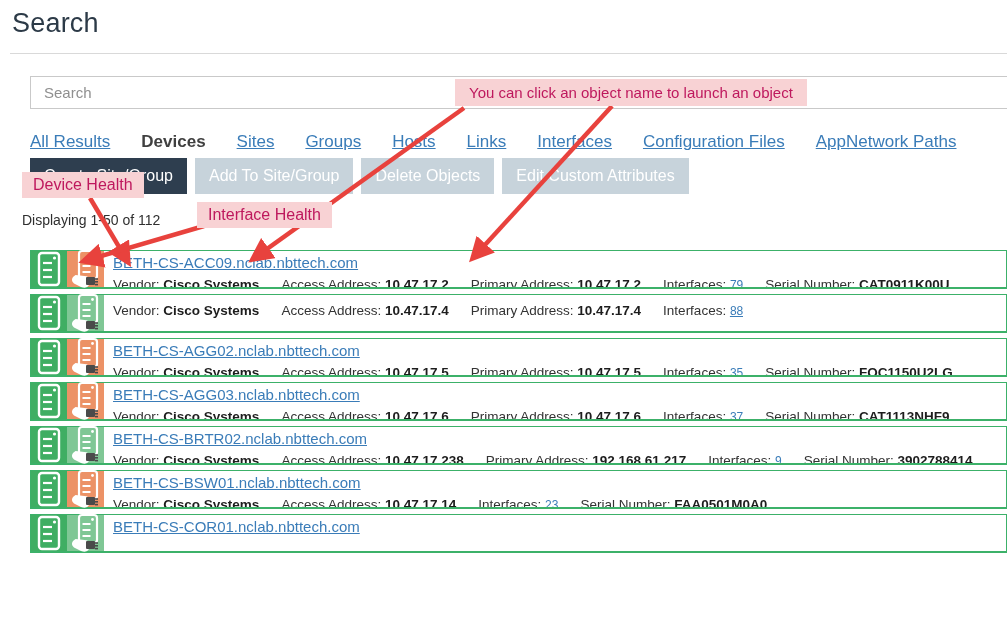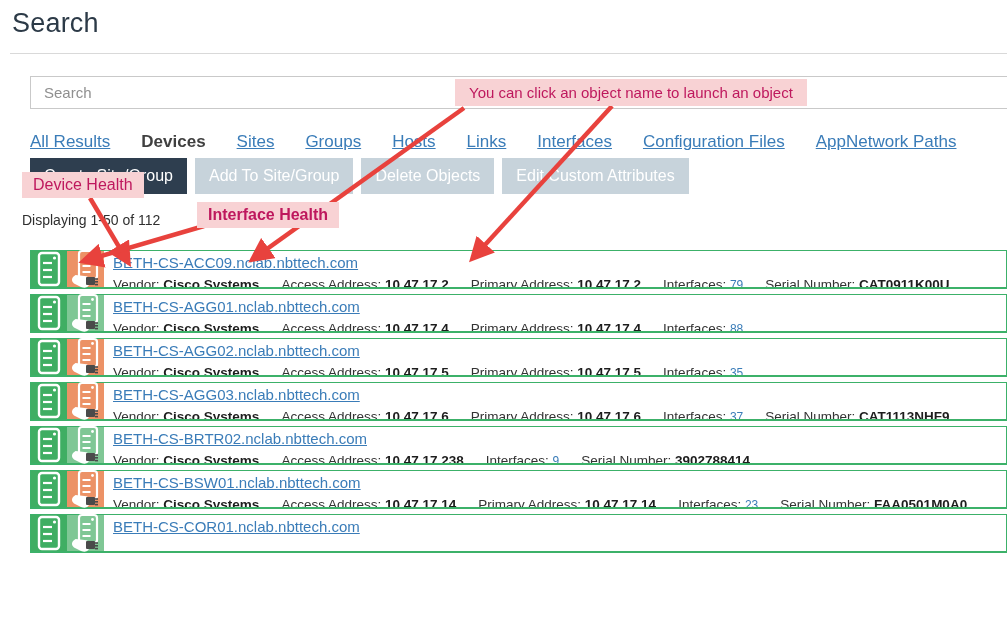--- a/index.html
+++ b/index.html
@@ -49,21 +49,21 @@
   .details b{color:var(--value); font-weight:700;}
   .num-link{color:var(--link); text-decoration:underline; cursor:pointer; font-size:12px;}
 
   .arrows{position:absolute; left:0; top:0; z-index:5; pointer-events:none;}
   .callout{
     position:absolute; z-index:6; background:var(--pink); color:#be185d;
     font-size:16px; padding:4px 11px; white-space:nowrap;text-align:center;
   }
   .callout.tip{left:455px; top:79px; font-size:15px; padding:5px 14px;}
   .callout.dev{left:22px; top:172px;}
-  .callout.intf{left:197px; top:202px;font-weight:bold;}
+  .callout.intf{left:197px; top:202px;}
 </style>
 </head>
 <body>
 
 <h1 class="page-title">Search</h1>
 <div class="title-rule"></div>
 
 <input class="search-input" type="text" placeholder="Search" style="">
 
 <nav class="tabs" id="tabs">
@@ -142,21 +142,20 @@
         <line x1="11.5" y1="17" x2="19.5" y2="17" stroke="#fff" stroke-width="2"></line>
         <line x1="11.5" y1="23" x2="19.5" y2="23" stroke="#fff" stroke-width="2"></line>
         <path d="M2,28 q-2.5,4 1,6.5 l7,3.5 q6,2 8,-2 l0.5,-5 q-0.5,-4 -5,-4 l-9,-1 z" fill="#fff"></path>
         <rect x="15" y="28" width="9" height="8" rx="1" fill="#4a4a4a"></rect>
         <rect x="24" y="29.2" width="3" height="1.6" fill="#4a4a4a"></rect>
         <rect x="24" y="32" width="3" height="1.6" fill="#4a4a4a"></rect>
         <rect x="24" y="34.8" width="3" height="1.6" fill="#4a4a4a"></rect>
       </svg>
     </div>
     <div class="row-body">
-      <a href="#" class="dev-link">BETH-CS-AGG01.nclab.nbttech.com</a>
       <div class="details">
         <span><span>Vendor:</span> <b>Cisco Systems</b></span>
         <span><span>Access Address:</span> <b>10.47.17.4</b></span>
         <span><span>Primary Address:</span> <b>10.47.17.4</b></span>
         <span><span>Interfaces:</span> <a href="#" class="num-link">88</a></span>
       </div>
     </div>
   </div>
 
   <div class="row">
@@ -183,20 +182,21 @@
         <rect x="24" y="34.8" width="3" height="1.6" fill="#4a4a4a"></rect>
       </svg>
     </div>
     <div class="row-body">
       <a href="#" class="dev-link">BETH-CS-AGG02.nclab.nbttech.com</a>
       <div class="details">
         <span><span>Vendor:</span> <b>Cisco Systems</b></span>
         <span><span>Access Address:</span> <b>10.47.17.5</b></span>
         <span><span>Primary Address:</span> <b>10.47.17.5</b></span>
         <span><span>Interfaces:</span> <a href="#" class="num-link">35</a></span>
+        <span><span>Serial Number:</span> <b>FOC1150U2LG</b></span>
       </div>
     </div>
   </div>
 
   <div class="row">
     <div class="tile t1 tile-green">
       <svg width="24" height="36" viewBox="0 0 24 36">
         <rect x="2" y="2" width="20" height="32" rx="3" fill="none" stroke="#fff" stroke-width="2.4"></rect>
         <circle cx="17.5" cy="7" r="1.6" fill="#fff"></circle>
         <line x1="6" y1="12" x2="15" y2="12" stroke="#fff" stroke-width="2.2"></line>
@@ -252,20 +252,21 @@
         <rect x="24" y="29.2" width="3" height="1.6" fill="#4a4a4a"></rect>
         <rect x="24" y="32" width="3" height="1.6" fill="#4a4a4a"></rect>
         <rect x="24" y="34.8" width="3" height="1.6" fill="#4a4a4a"></rect>
       </svg>
     </div>
     <div class="row-body">
       <a href="#" class="dev-link">BETH-CS-BRTR02.nclab.nbttech.com</a>
       <div class="details">
         <span><span>Vendor:</span> <b>Cisco Systems</b></span>
         <span><span>Access Address:</span> <b>10.47.17.238</b></span>
+        <span><span>Primary Address:</span> <b>192.168.61.217</b></span>
         <span><span>Interfaces:</span> <a href="#" class="num-link">9</a></span>
         <span><span>Serial Number:</span> <b>3902788414</b></span>
       </div>
     </div>
   </div>
 
   <div class="row">
     <div class="tile t1 tile-green">
       <svg width="24" height="36" viewBox="0 0 24 36">
         <rect x="2" y="2" width="20" height="32" rx="3" fill="none" stroke="#fff" stroke-width="2.4"></rect>
@@ -287,21 +288,20 @@
         <rect x="24" y="29.2" width="3" height="1.6" fill="#4a4a4a"></rect>
         <rect x="24" y="32" width="3" height="1.6" fill="#4a4a4a"></rect>
         <rect x="24" y="34.8" width="3" height="1.6" fill="#4a4a4a"></rect>
       </svg>
     </div>
     <div class="row-body">
       <a href="#" class="dev-link">BETH-CS-BSW01.nclab.nbttech.com</a>
       <div class="details">
         <span><span>Vendor:</span> <b>Cisco Systems</b></span>
         <span><span>Access Address:</span> <b>10.47.17.14</b></span>
-        <span><span>Primary Address:</span> <b>10.47.17.14</b></span>
         <span><span>Interfaces:</span> <a href="#" class="num-link">23</a></span>
         <span><span>Serial Number:</span> <b>FAA0501M0A0</b></span>
       </div>
     </div>
   </div>
 
   <div class="row">
     <div class="tile t1 tile-green">
       <svg width="24" height="36" viewBox="0 0 24 36">
         <rect x="2" y="2" width="20" height="32" rx="3" fill="none" stroke="#fff" stroke-width="2.4"></rect>

